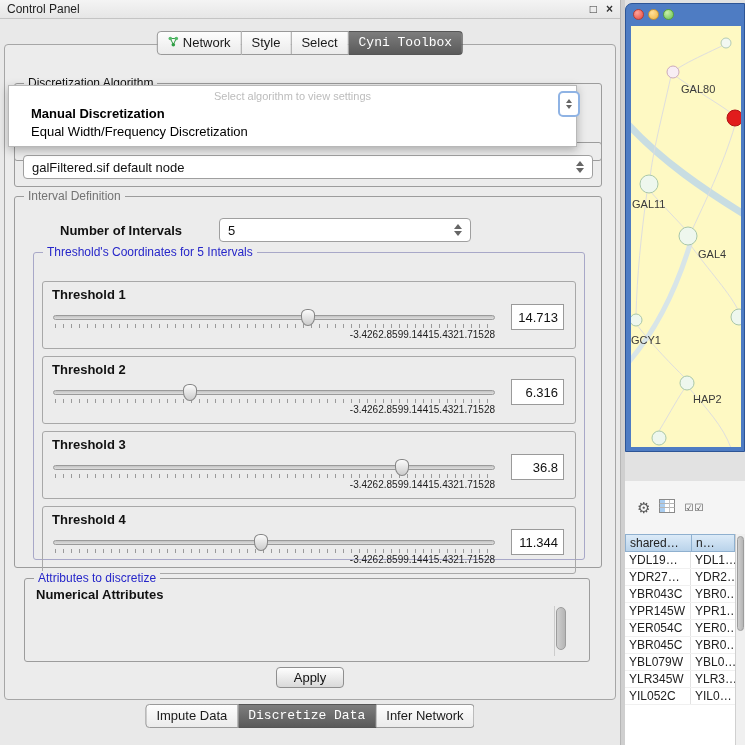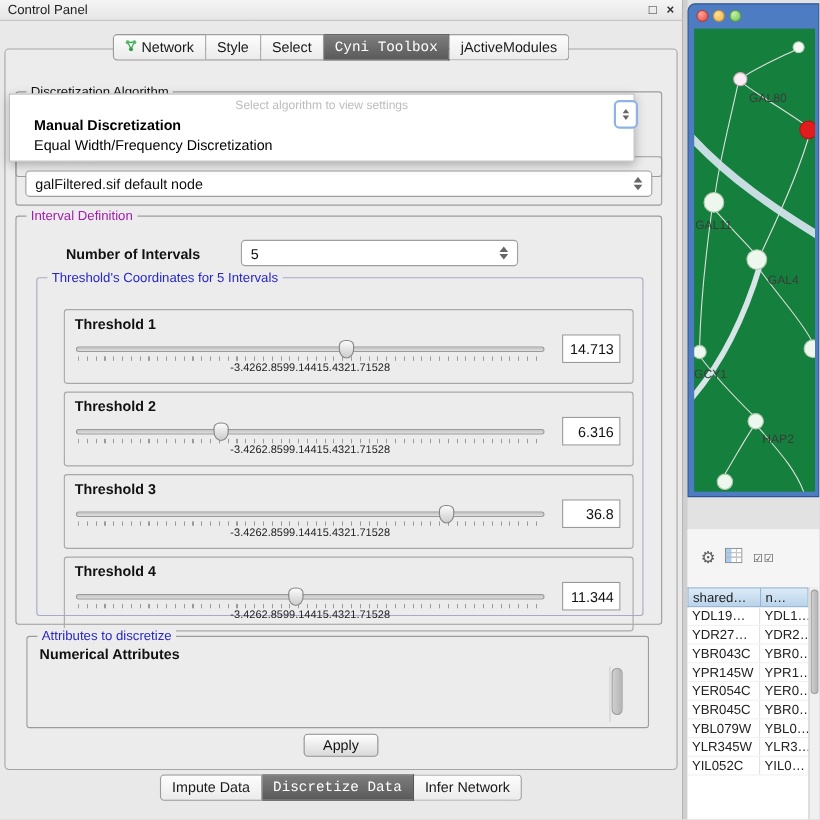--- a/index.html
+++ b/index.html
@@ -24,27 +24,27 @@
   .tab:first-child { border-left:1px solid #999; border-radius:4px 0 0 4px; }
   .tab:last-child { border-radius:0 4px 4px 0; }
   .tab.selected { background:linear-gradient(#7d7d7d,#5a5a5a); color:#fff; border-color:#555;font-family:Liberation Mono, monospace; }
 
   .main-panel { position:absolute; left:4px; top:44px; width:612px; height:656px;
     background:#ececec; border:1px solid #a6a6a6; border-radius:4px; }
 
   .group { position:absolute; border:1px solid #9c9c9c; border-radius:3px; }
   .group-title { position:absolute; top:-8px; left:9px; background:#ececec;
     padding:0 4px; font-size:12px; color:#111; white-space:nowrap; }
-  .group-title.green { color:#a21caf; }
+  .group-title.green { color:#737373; }
   .group-title.blue { color:#2626c9; }
 
   .g-algo { left:9px; top:38px; width:588px; height:78px; }
   .g-tabledata { left:9px; top:97px; width:588px; height:45px; }
   .g-interval { left:9px; top:151px; width:588px; height:372px; }
-  .g-thresholds { left:18px; top:55px; width:552px; height:308px; border-color:#a8a8c8;padding-left:16px; }
+  .g-thresholds { left:18px; top:55px; width:552px; height:308px; border-color:#a8a8c8; }
   .g-attrs { left:19px; top:533px; width:566px; height:84px; }
 
   
   .algo-popup { position:absolute; left:3px; top:40px; width:569px;
     background:#fff; border:1px solid #b8b8b8; box-shadow:0 3px 9px rgba(0,0,0,.28);
     z-index:7; padding-bottom:5px; }
   .popup-placeholder { text-align:center; color:#bcbcbc; font-size:11px; padding:4px 0 3px; }
   .popup-item { font-size:13px; color:#000; padding:1px 0 2px 10px;margin-left:12px; }
   .popup-item.bold { font-weight:bold; }
   .combo-fragment { position:absolute; left:553px; top:46px; width:22px; height:26px;
@@ -74,21 +74,21 @@
   .thr-label { position:absolute; left:9px; top:5px; }
   .slider { position:absolute; left:10px; right:80px; top:26px; height:36px; }
   .track { position:absolute; left:0; right:0; top:7px; height:5px;
     background:linear-gradient(#c3c3c3,#dedede); border:1px solid #9a9a9a; border-radius:3px; }
   .thumb { position:absolute; top:1px; width:14px; height:17px;
     background:linear-gradient(#fbfbfb,#cccccc); border:1px solid #868686;
     border-radius:7px 7px 8px 8px / 6px 6px 10px 10px; }
   .ticks { position:absolute; left:2px; right:2px; top:16px; height:4px;
     background:repeating-linear-gradient(90deg,#9a9a9a 0 1px,transparent 1px 8px); }
   .scale { position:absolute; left:0; right:0; top:21px; display:flex;
-    justify-content:center; font-size:10px; color:#222; }
+    justify-content:flex-end; font-size:10px; color:#222; }
   .val { position:absolute; right:11px; top:22px; width:53px; height:26px;
     background:#fff; border:1px solid #9a9a9a; font-size:13px; color:#111;
     display:flex; align-items:center; justify-content:flex-end; padding-right:5px; }
 
   .attrs-heading { position:absolute; left:11px; top:8px; }
   .attr-list { position:absolute; left:12px; top:27px; width:532px; height:50px;
     background:#fff; overflow:hidden; }
   .attr-item { font-size:12.5px; color:#111; line-height:16px; padding-left:6px; white-space:nowrap; }
   .vscroll { position:absolute; right:0; top:0; bottom:0; width:13px;
     background:#ececec; border-left:1px solid #ccc; }
@@ -103,21 +103,21 @@
   
   .right-area { position:absolute; left:625px; top:0; width:120px; height:745px; background:#e2e2e2; }
   .net-window { position:absolute; left:0; top:3px; width:120px; height:449px;
     background:#4e7cc3; border:1px solid #2d5596; border-radius:7px 0 0 0; }
   .traffic { position:absolute; top:5px; left:7px; display:flex; gap:4px; }
   .light { width:11px; height:11px; border-radius:50%; }
   .light.red { background:radial-gradient(circle at 35% 30%, #ffa49a, #e5473c); border:1px solid #b63c33; }
   .light.yellow { background:radial-gradient(circle at 35% 30%, #ffe09a, #f0b43e); border:1px solid #c49338; }
   .light.green { background:radial-gradient(circle at 35% 30%, #c9f0a9, #67c14f); border:1px solid #57a13b; }
   .net-canvas { position:absolute; left:5px; top:22px; width:110px; height:421px;
-    background:#15803d; overflow:hidden; }
+    background:#fef9c3; overflow:hidden; }
 
   .table-panel-bar { position:absolute; top:458px; left:0; width:120px; height:23px;
     background:linear-gradient(#f8f8f8,#d5d5d5); border-top:1px solid #a8a8a8;
     border-bottom:1px solid #a0a0a0; font-size:12px; color:#222;
     display:flex; align-items:center; padding-left:8px; }
   .table-toolbar { position:absolute; top:481px; left:0; width:120px; height:53px;
     background:#f5f5f5; display:flex; align-items:center; gap:9px; padding-left:12px; }
   .gear { font-size:15px; color:#5a5a5a; line-height:1; }
   .checks { font-size:10px; color:#4a4a4a; letter-spacing:1px; }
 
@@ -162,23 +162,20 @@
       <span>Network</span>
     </div>
     <div class="tab">
         <span>Style</span>
       </div>
     <div class="tab">
         <span>Select</span>
       </div>
     <div class="tab selected">
         <span>Cyni Toolbox</span>
-      </div>
-    <div class="tab">
-        <span>jActiveModules</span>
       </div>
   </div>
 
   <div class="main-panel">
 
     <div class="group g-algo">
       <span class="group-title">Discretization Algorithm</span>
     </div>
 
     <div class="algo-popup">

